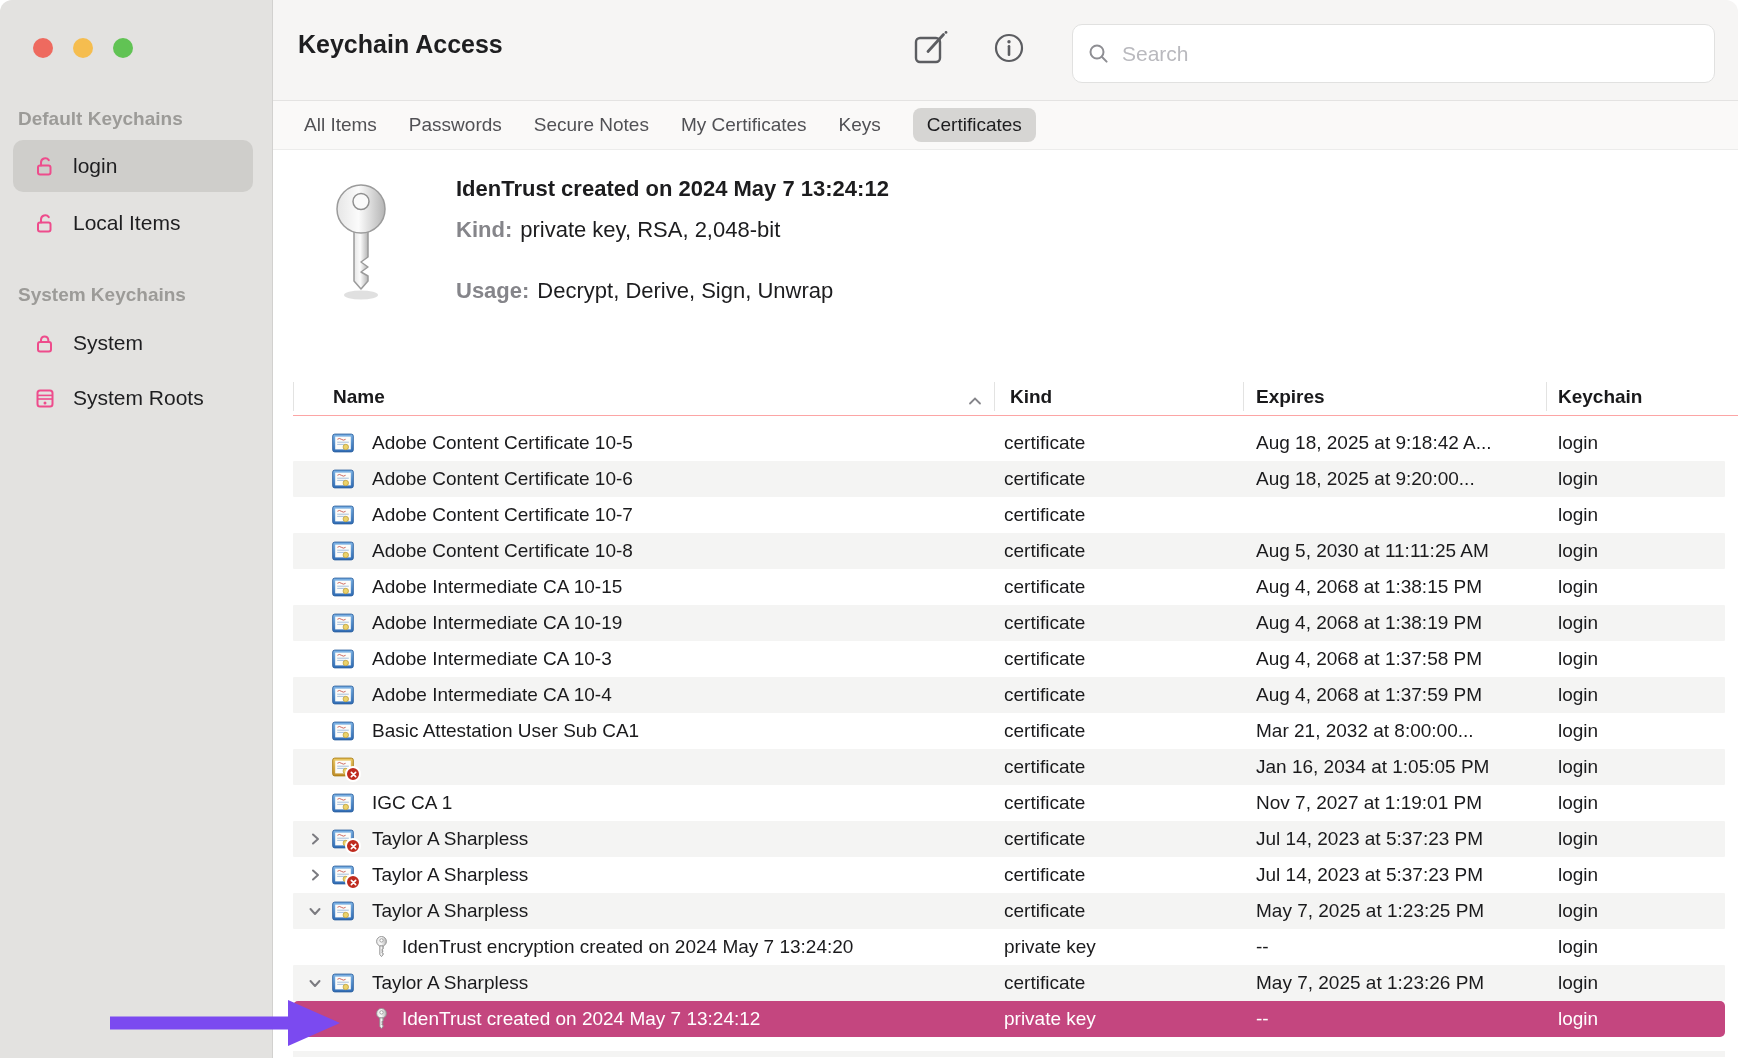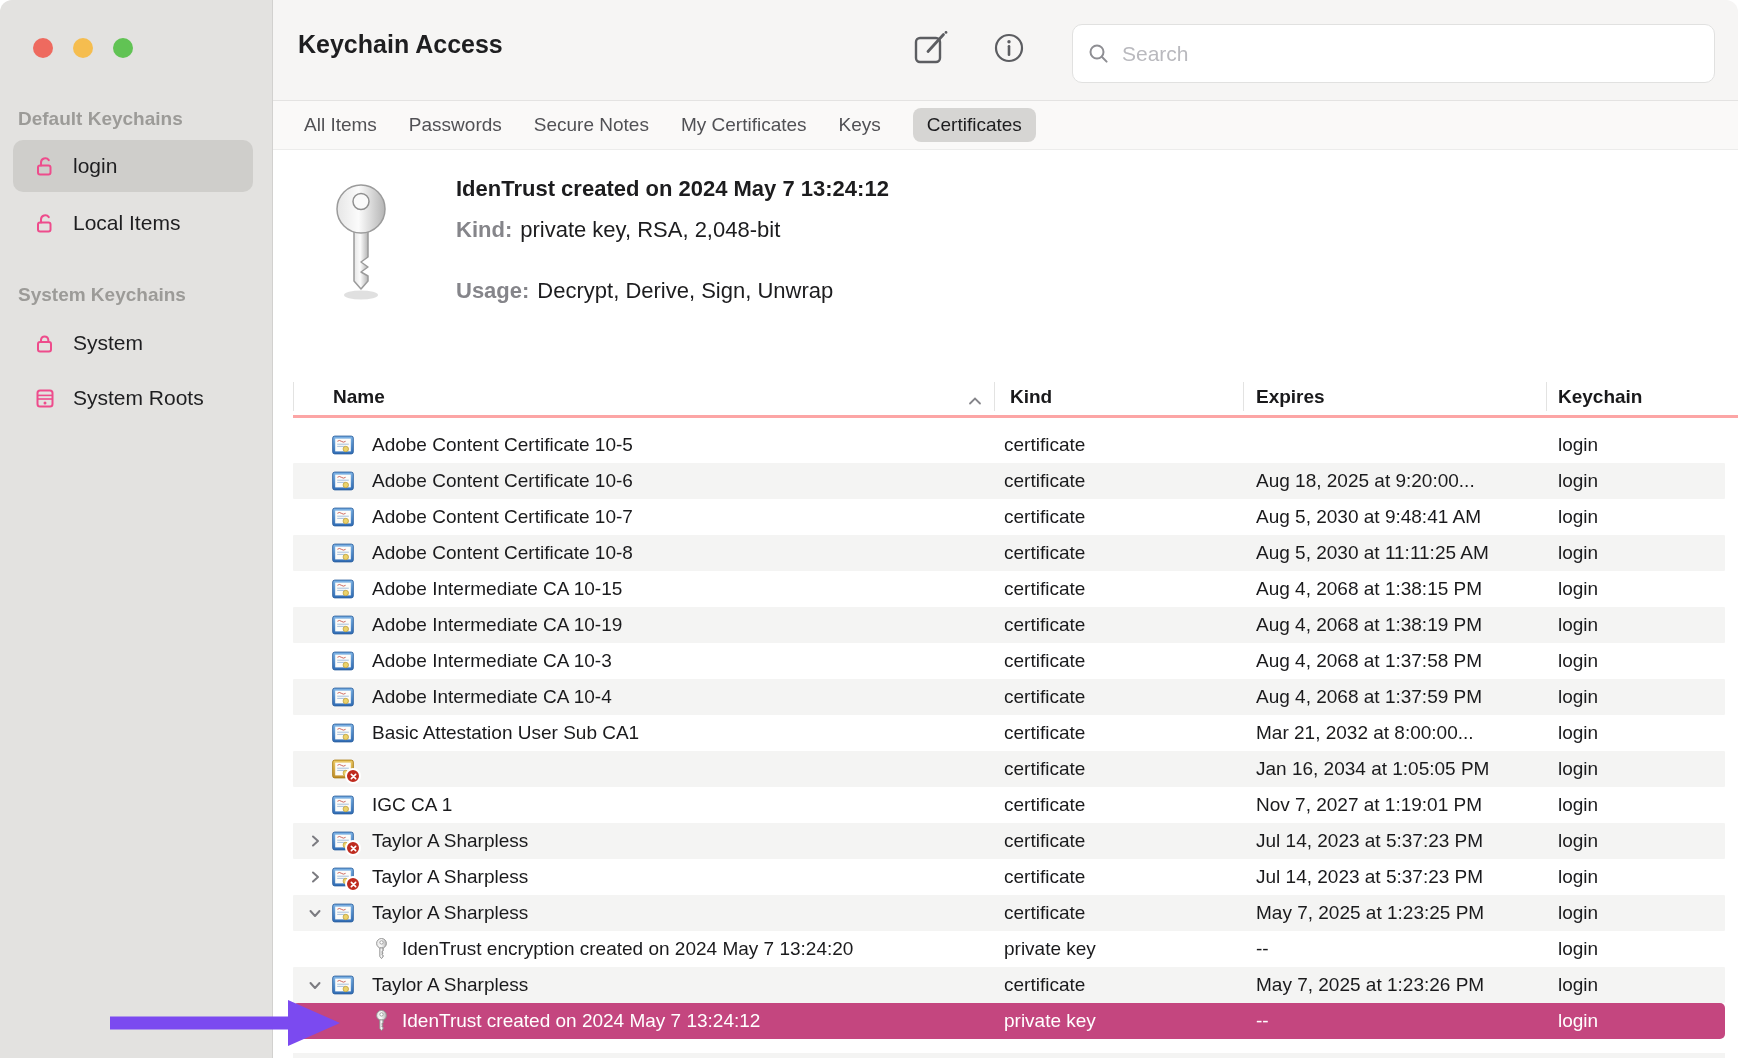--- a/index.html
+++ b/index.html
@@ -41,21 +41,21 @@
   
   .big-key{position:absolute;left:55px;top:33px;}
   .detail-title{position:absolute;left:183px;top:26px;font-size:22px;font-weight:700;color:#1c1c1e;margin:0;}
   .detail-line{position:absolute;left:183px;font-size:22px;color:#1c1c1e;}
   .detail-line.kind{top:67px;}
   .detail-line.usage{top:99px;margin-top:29px;}
   .detail-line .lbl{color:#85858a;font-weight:700;margin-right:8px;}
 
   
   .table{position:absolute;left:0;top:228px;right:0;}
-  .thead{position:relative;height:37px;border-bottom:3px solid #fca5a5;margin:0 0 0 20px;}
+  .thead{position:relative;height:37px;border-bottom:1px solid #fca5a5;margin:0 0 0 20px;}
   .th{position:absolute;top:0;height:37px;line-height:37px;font-size:19px;font-weight:600;color:#19191b;background:none;border:none;padding:0;font-family:inherit;text-align:left;}
   .th.name{left:40px;}
   .th.kind{left:717px;}
   .th.expires{left:963px;}
   .th.keychain{left:1265px;}
   .sort{position:absolute;left:675px;top:14px;}
   .vsep{position:absolute;top:4px;bottom:4px;width:1px;background:#e3e3e2;}
   .vsep.s0{left:0;}
   .vsep.s1{left:701px;}
   .vsep.s2{left:950px;}
@@ -263,20 +263,21 @@
     <span class="row-icon">
       <svg class="icon-cert" width="22" height="22">
                   <use href="#symCert"></use>
                 </svg>
       
       
       
     </span>
     <span class="cell name">Adobe Content Certificate 10-5</span>
     <span class="cell kind">certificate</span>
+    <span class="cell expires">Aug 18, 2025 at 9:18:42 A...</span>
     <span class="cell keychain">login</span>
   </div>
             <div class="row alt">
 
     <span class="row-icon">
       <svg class="icon-cert" width="22" height="22">
                   <use href="#symCert"></use>
                 </svg>
       
       
@@ -292,21 +293,20 @@
     <span class="row-icon">
       <svg class="icon-cert" width="22" height="22">
                   <use href="#symCert"></use>
                 </svg>
       
       
       
     </span>
     <span class="cell name">Adobe Content Certificate 10-7</span>
     <span class="cell kind">certificate</span>
-    <span class="cell expires">Aug 5, 2030 at 9:48:41 AM</span>
     <span class="cell keychain">login</span>
   </div>
             <div class="row alt">
 
     <span class="row-icon">
       <svg class="icon-cert" width="22" height="22">
                   <use href="#symCert"></use>
                 </svg>
       
       

